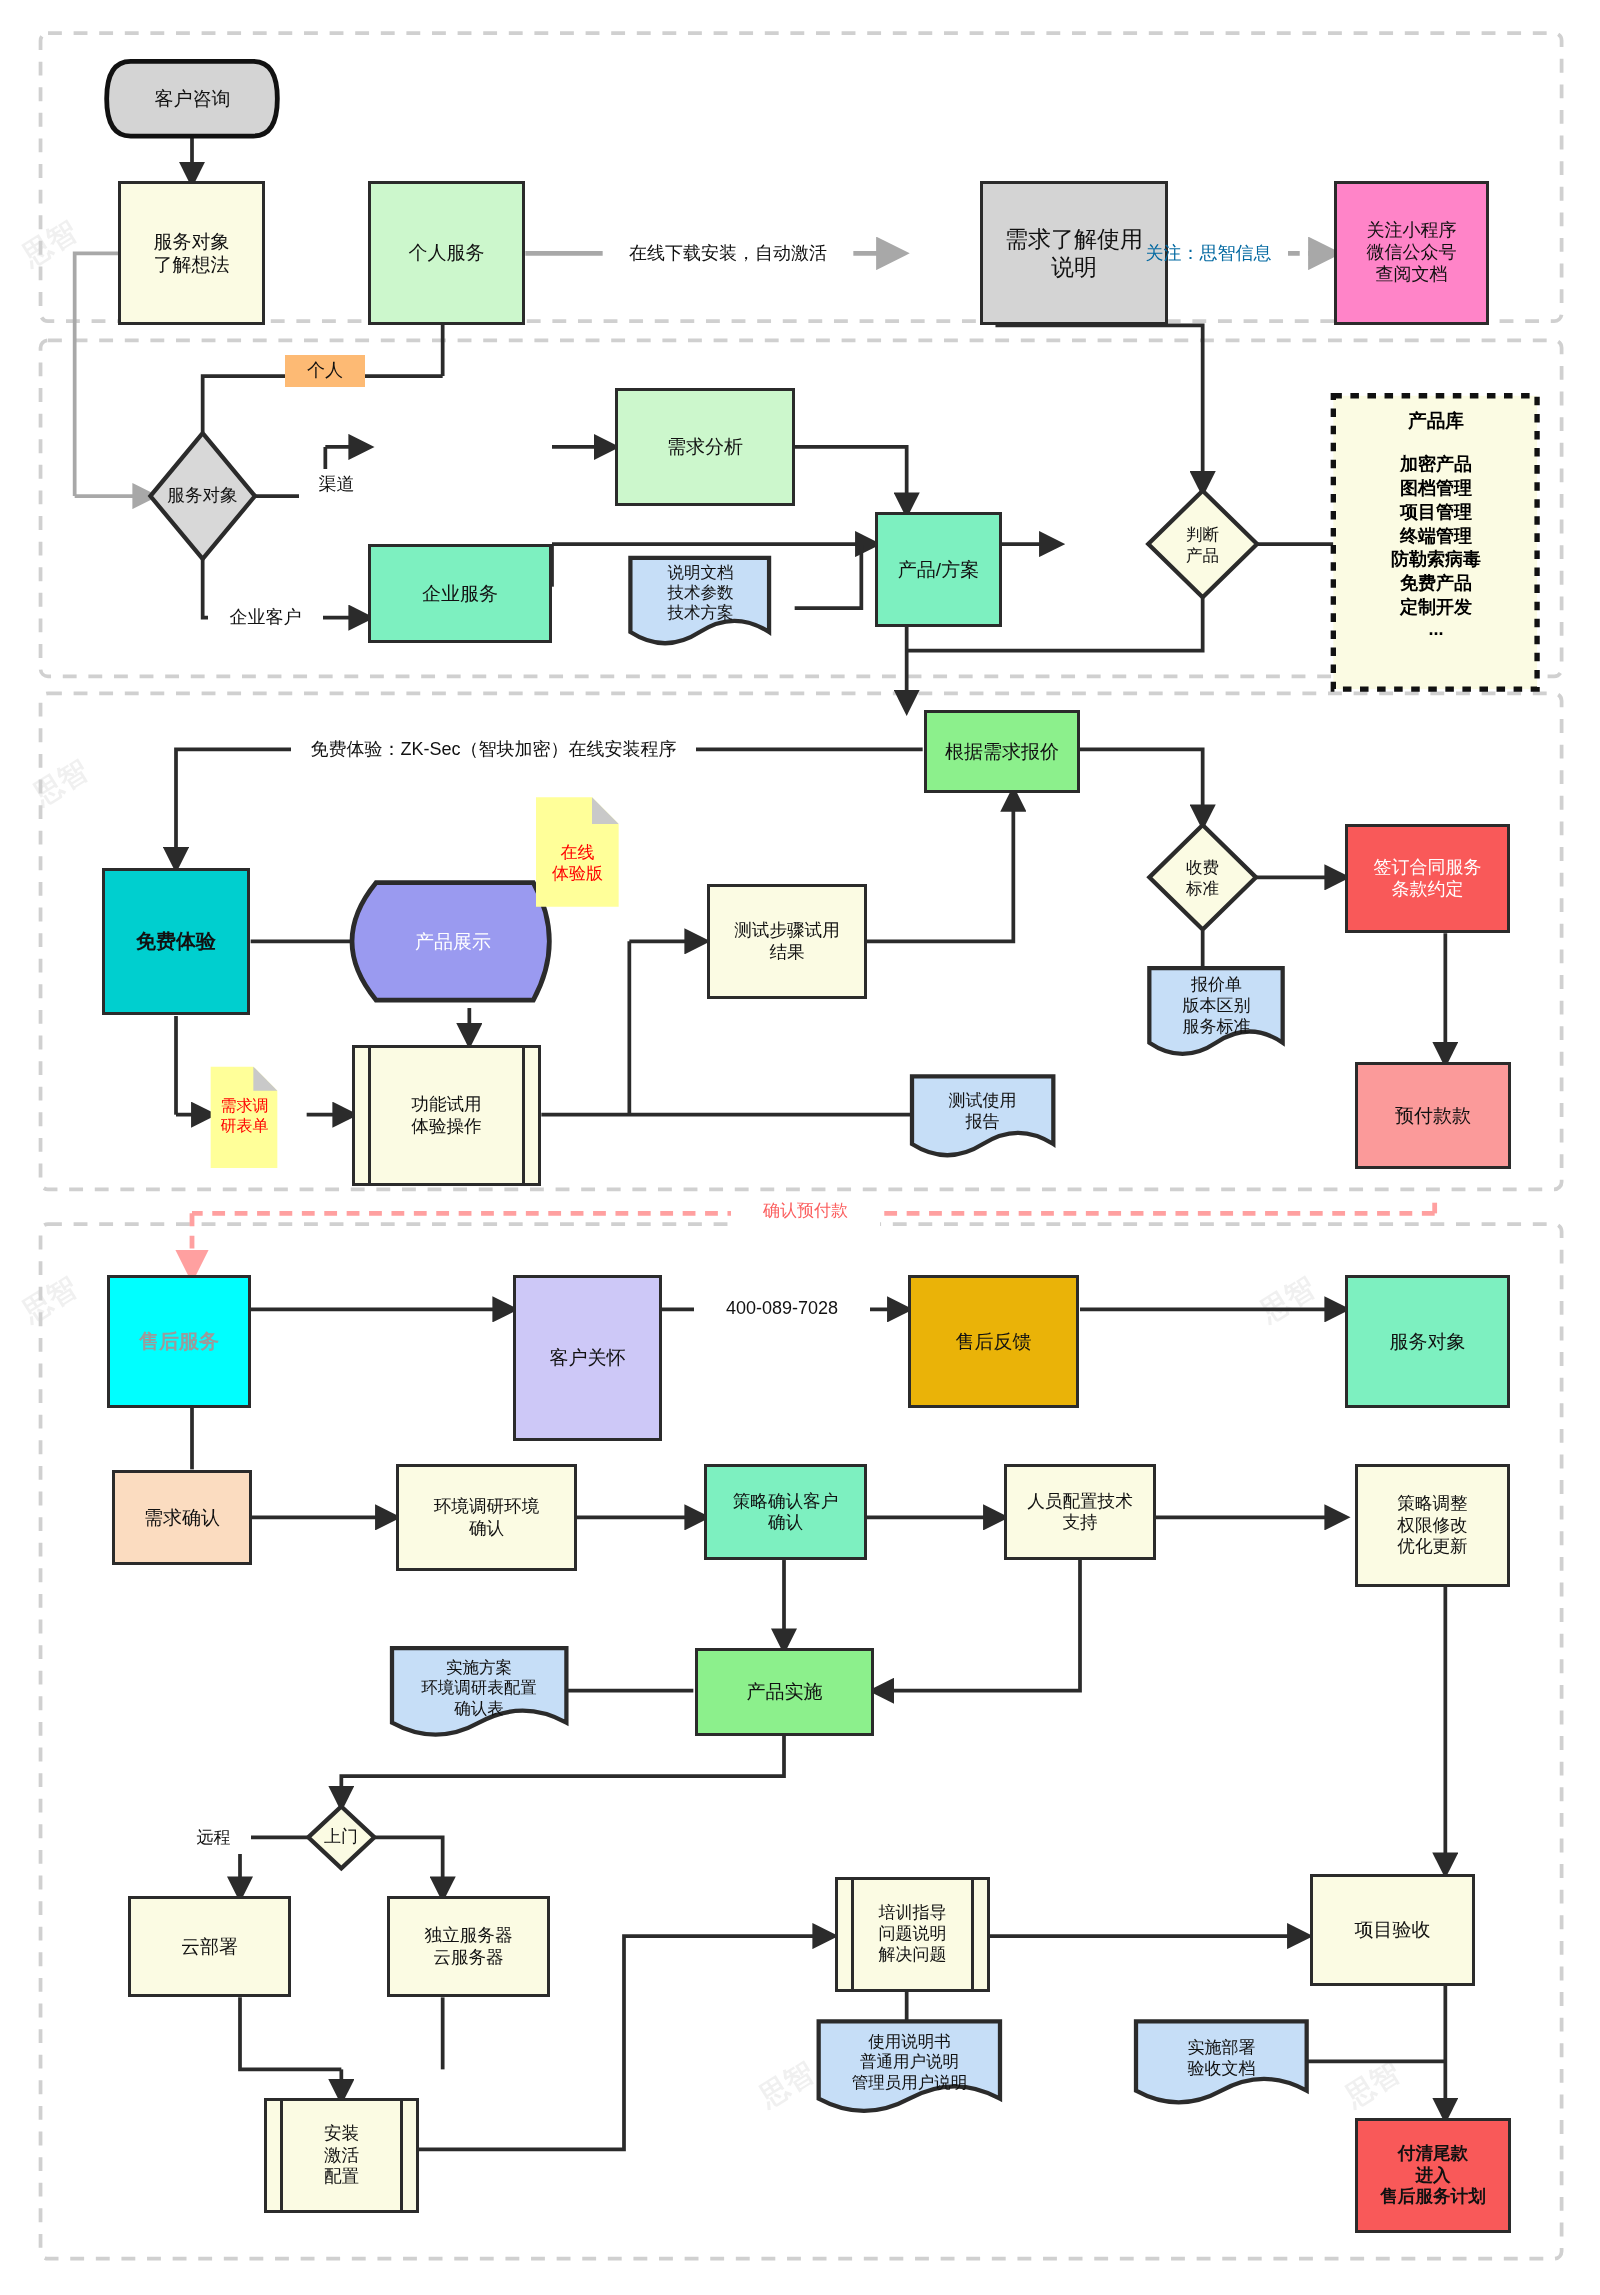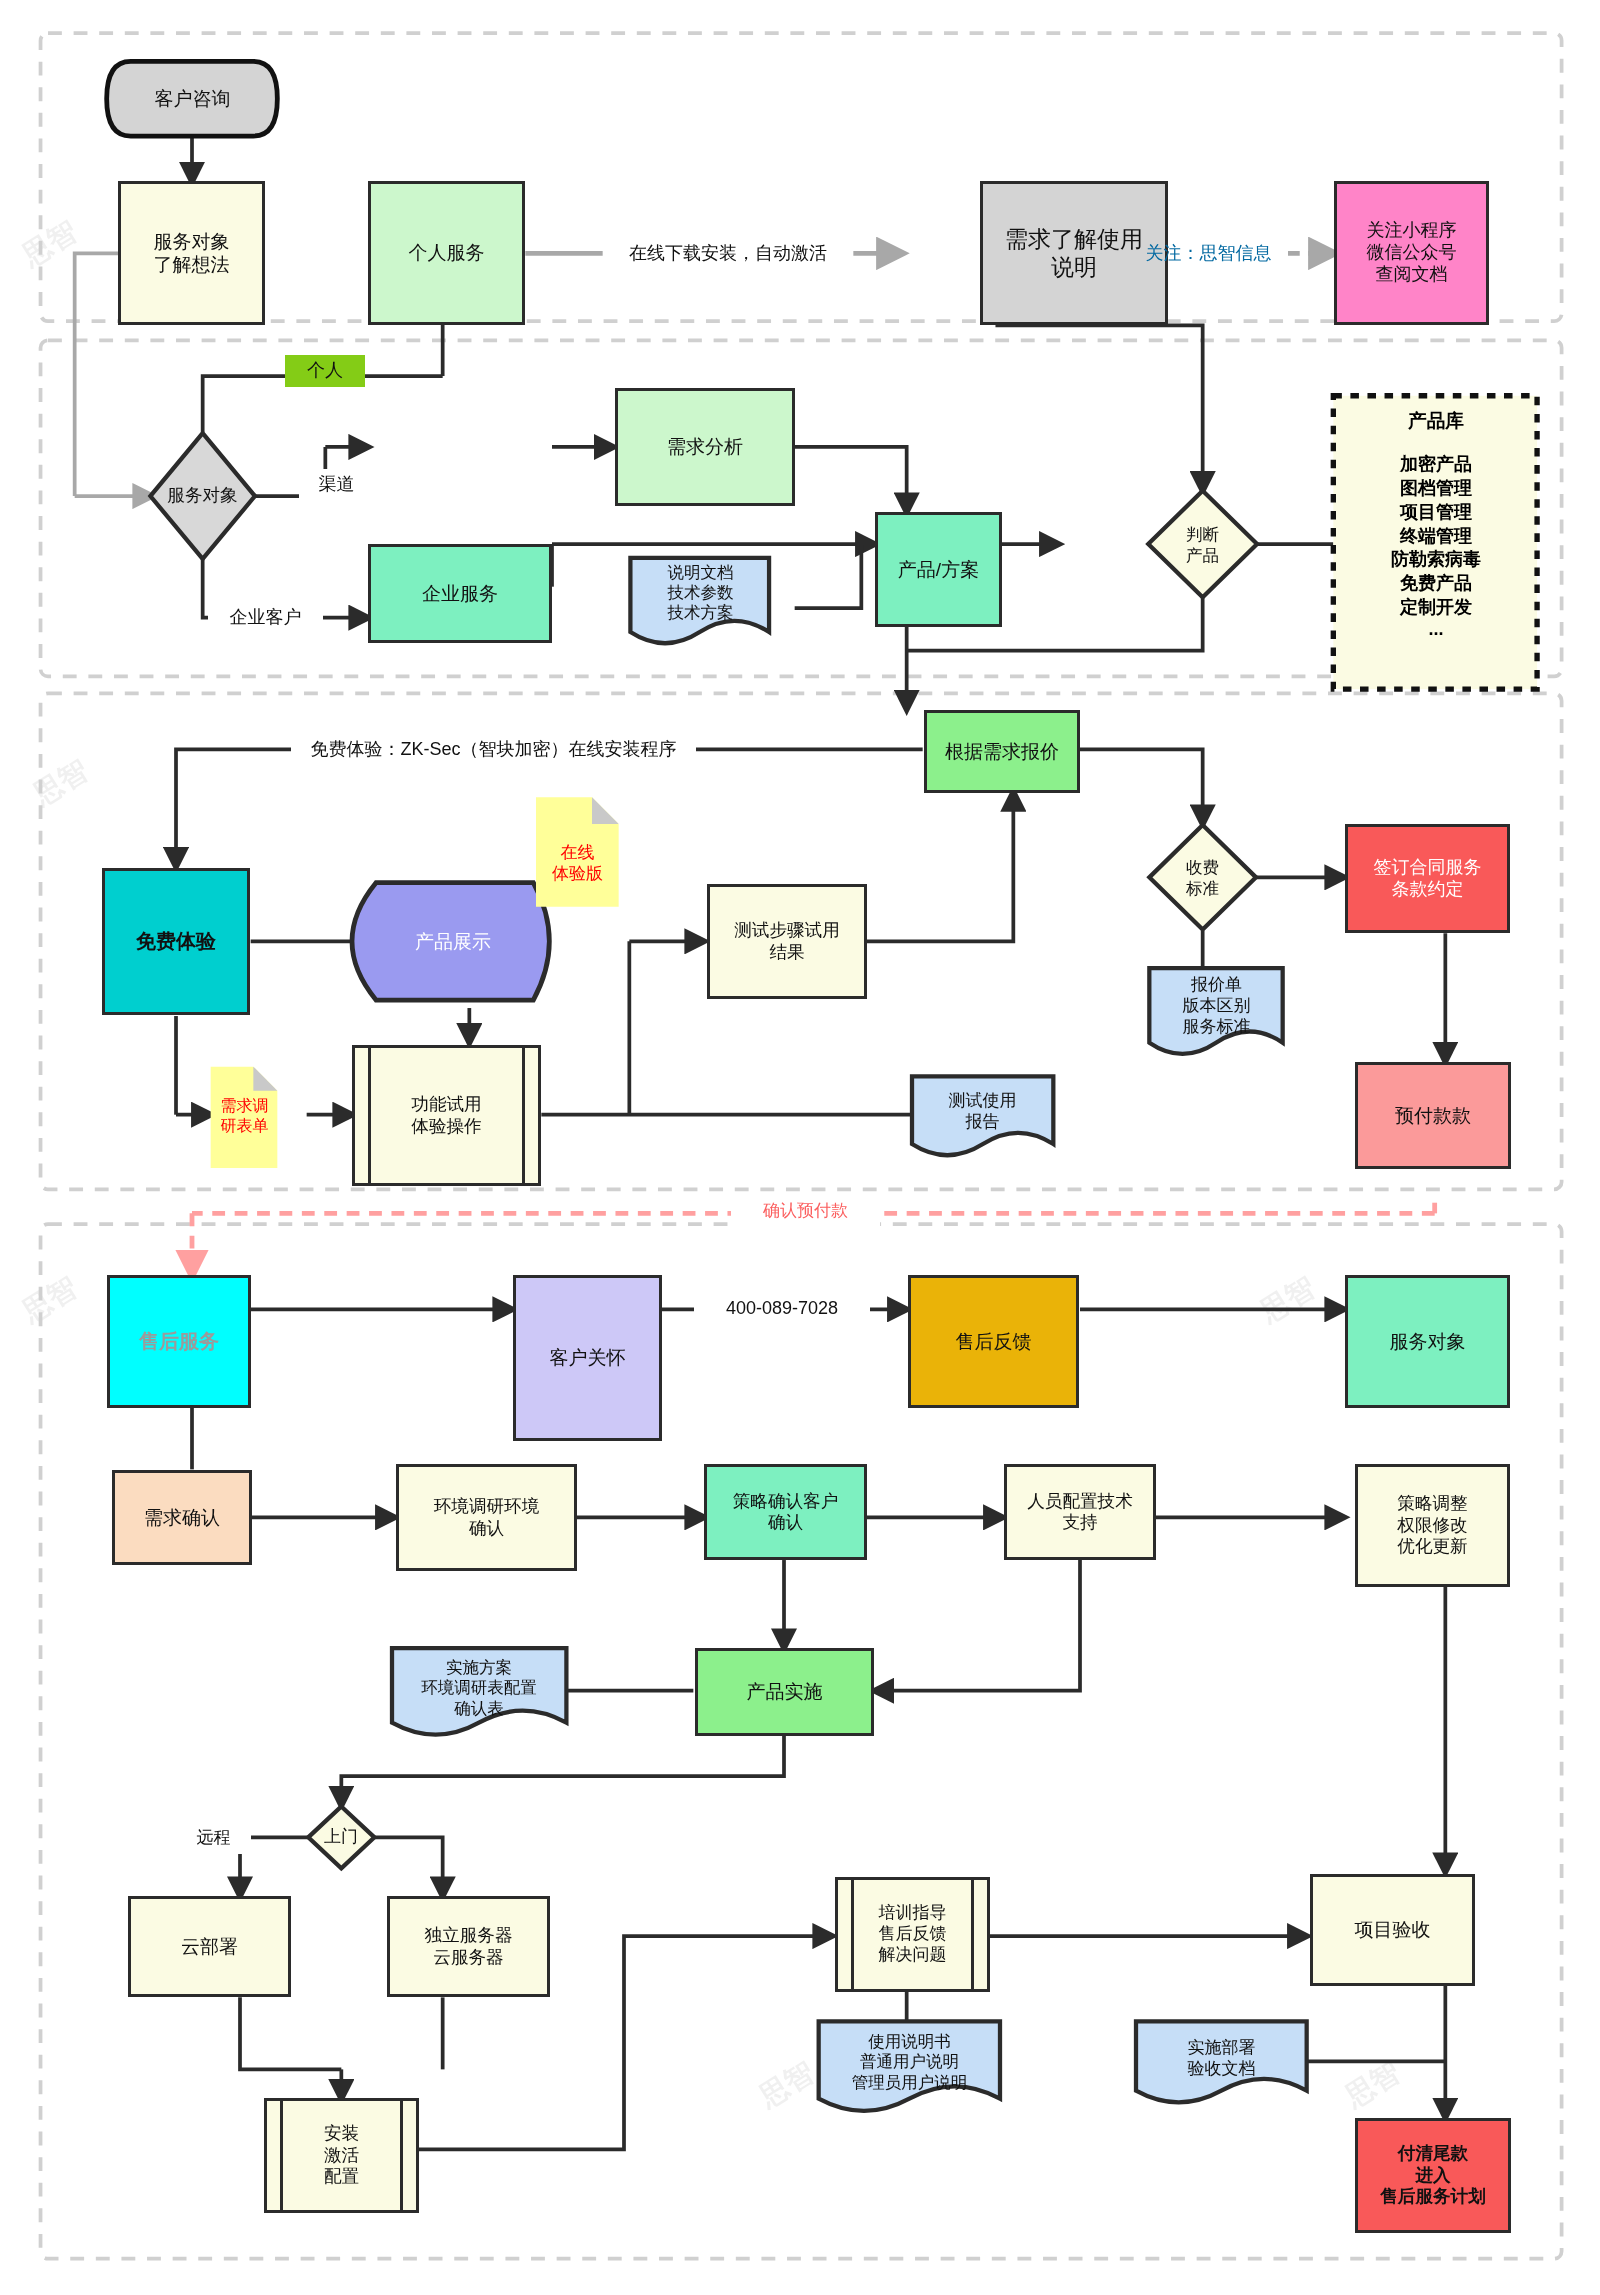--- a/index.html
+++ b/index.html
@@ -232,21 +232,21 @@
   <div class="node rect" style="left:1334px;top:181px;width:155px;height:144px;background:#ff84c8;font-size:18px;white-space:pre-line;">
     <span class="txt">关注小程序
 微信公众号
 查阅文档</span>
   </div>
 
   <div class="node" style="left:150px;top:477px;width:105px;height:37px;font-size:17.6px;">
     <span class="txt">服务对象</span>
   </div>
 
-  <div class="node" style="left:285px;top:355px;width:80px;height:32px;font-size:18px;background:#84cc16;">
+  <div class="node" style="left:285px;top:355px;width:80px;height:32px;font-size:18px;background:#fdba74;">
     <span class="txt">个人</span>
   </div>
 
   <div class="node" style="left:299px;top:469px;width:75px;height:32px;font-size:18px;background:#fff;">
     <span class="txt">渠道</span>
   </div>
 
   <div class="node" style="left:208px;top:602px;width:115px;height:32px;font-size:18px;background:#fff;">
     <span class="txt">企业客户</span>
   </div>
@@ -436,21 +436,21 @@
 激活
 配置</span>
     </div>
   </div>
 
   <div style="position:absolute;left:835px;top:1877px;width:155px;height:115px;background:#fbfbe3;border:3.7px solid #2b2b2b;box-sizing:border-box;">
     <div style="position:absolute;left:12.8px;top:0;width:3.2px;height:100%;background:#2b2b2b;"></div>
     <div style="position:absolute;right:12.8px;top:0;width:3.2px;height:100%;background:#2b2b2b;"></div>
     <div class="node" style="left:0;top:0;width:100%;height:100%;font-size:17px;white-space:pre-line;">
       <span class="txt">培训指导
-售后反馈
+问题说明
 解决问题</span>
     </div>
   </div>
 
   <div class="node" style="left:819px;top:2027px;width:181px;height:69px;font-size:16.5px;white-space:pre-line;">
     <span class="txt">使用说明书
 普通用户说明
 管理员用户说明</span>
   </div>
 

